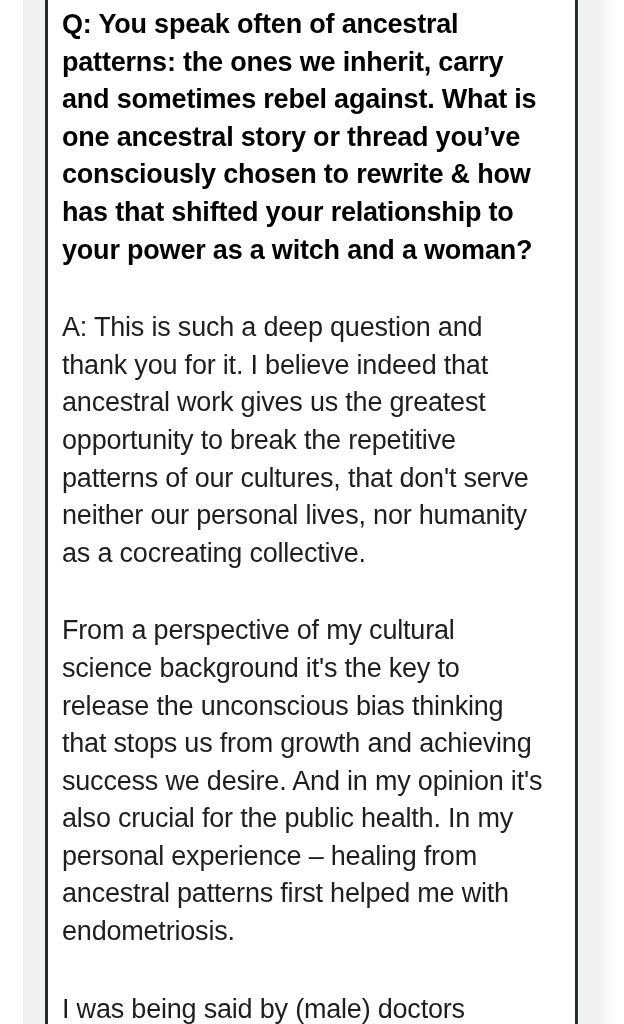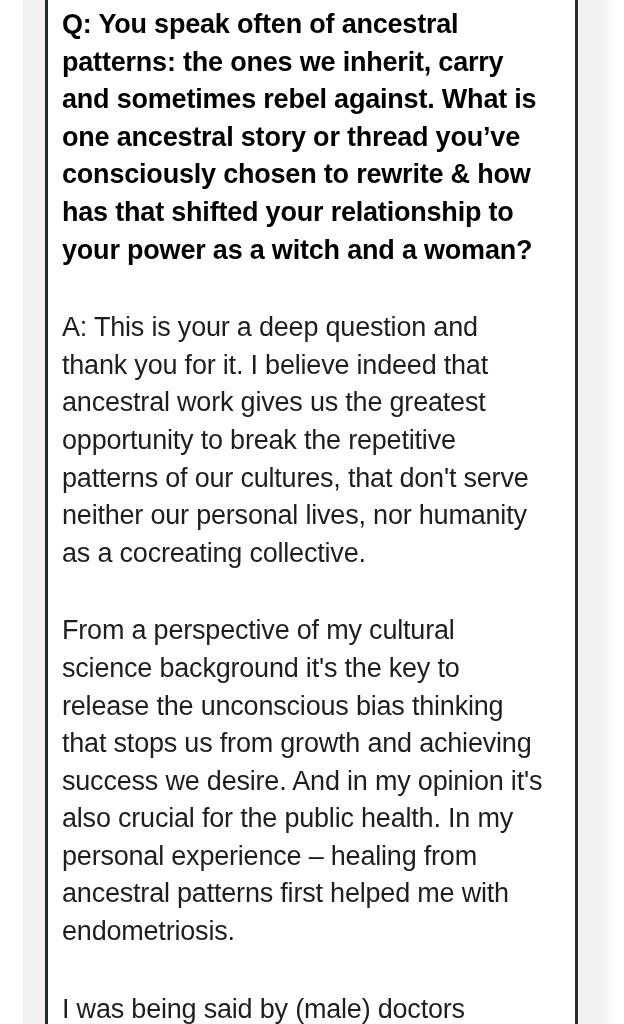--- a/index.html
+++ b/index.html
@@ -65,21 +65,21 @@
   <div class="gutter-left"></div>
   <div class="gutter-right"></div>
   <article class="card">
     <p class="question">Q: You speak often of ancestral
 patterns: the ones we inherit, carry
 and sometimes rebel against. What is
 one ancestral story or thread you’ve
 consciously chosen to rewrite &amp; how
 has that shifted your relationship to
 your power as a witch and a woman?</p>
-    <p class="answer">A: This is your a deep question and
+    <p class="answer">A: This is such a deep question and
 thank you for it. I believe indeed that
 ancestral work gives us the greatest
 opportunity to break the repetitive
 patterns of our cultures, that don't serve
 neither our personal lives, nor humanity
 as a cocreating collective.</p>
     <p class="answer">From a perspective of my cultural
 science background it's the key to
 release the unconscious bias thinking
 that stops us from growth and achieving

